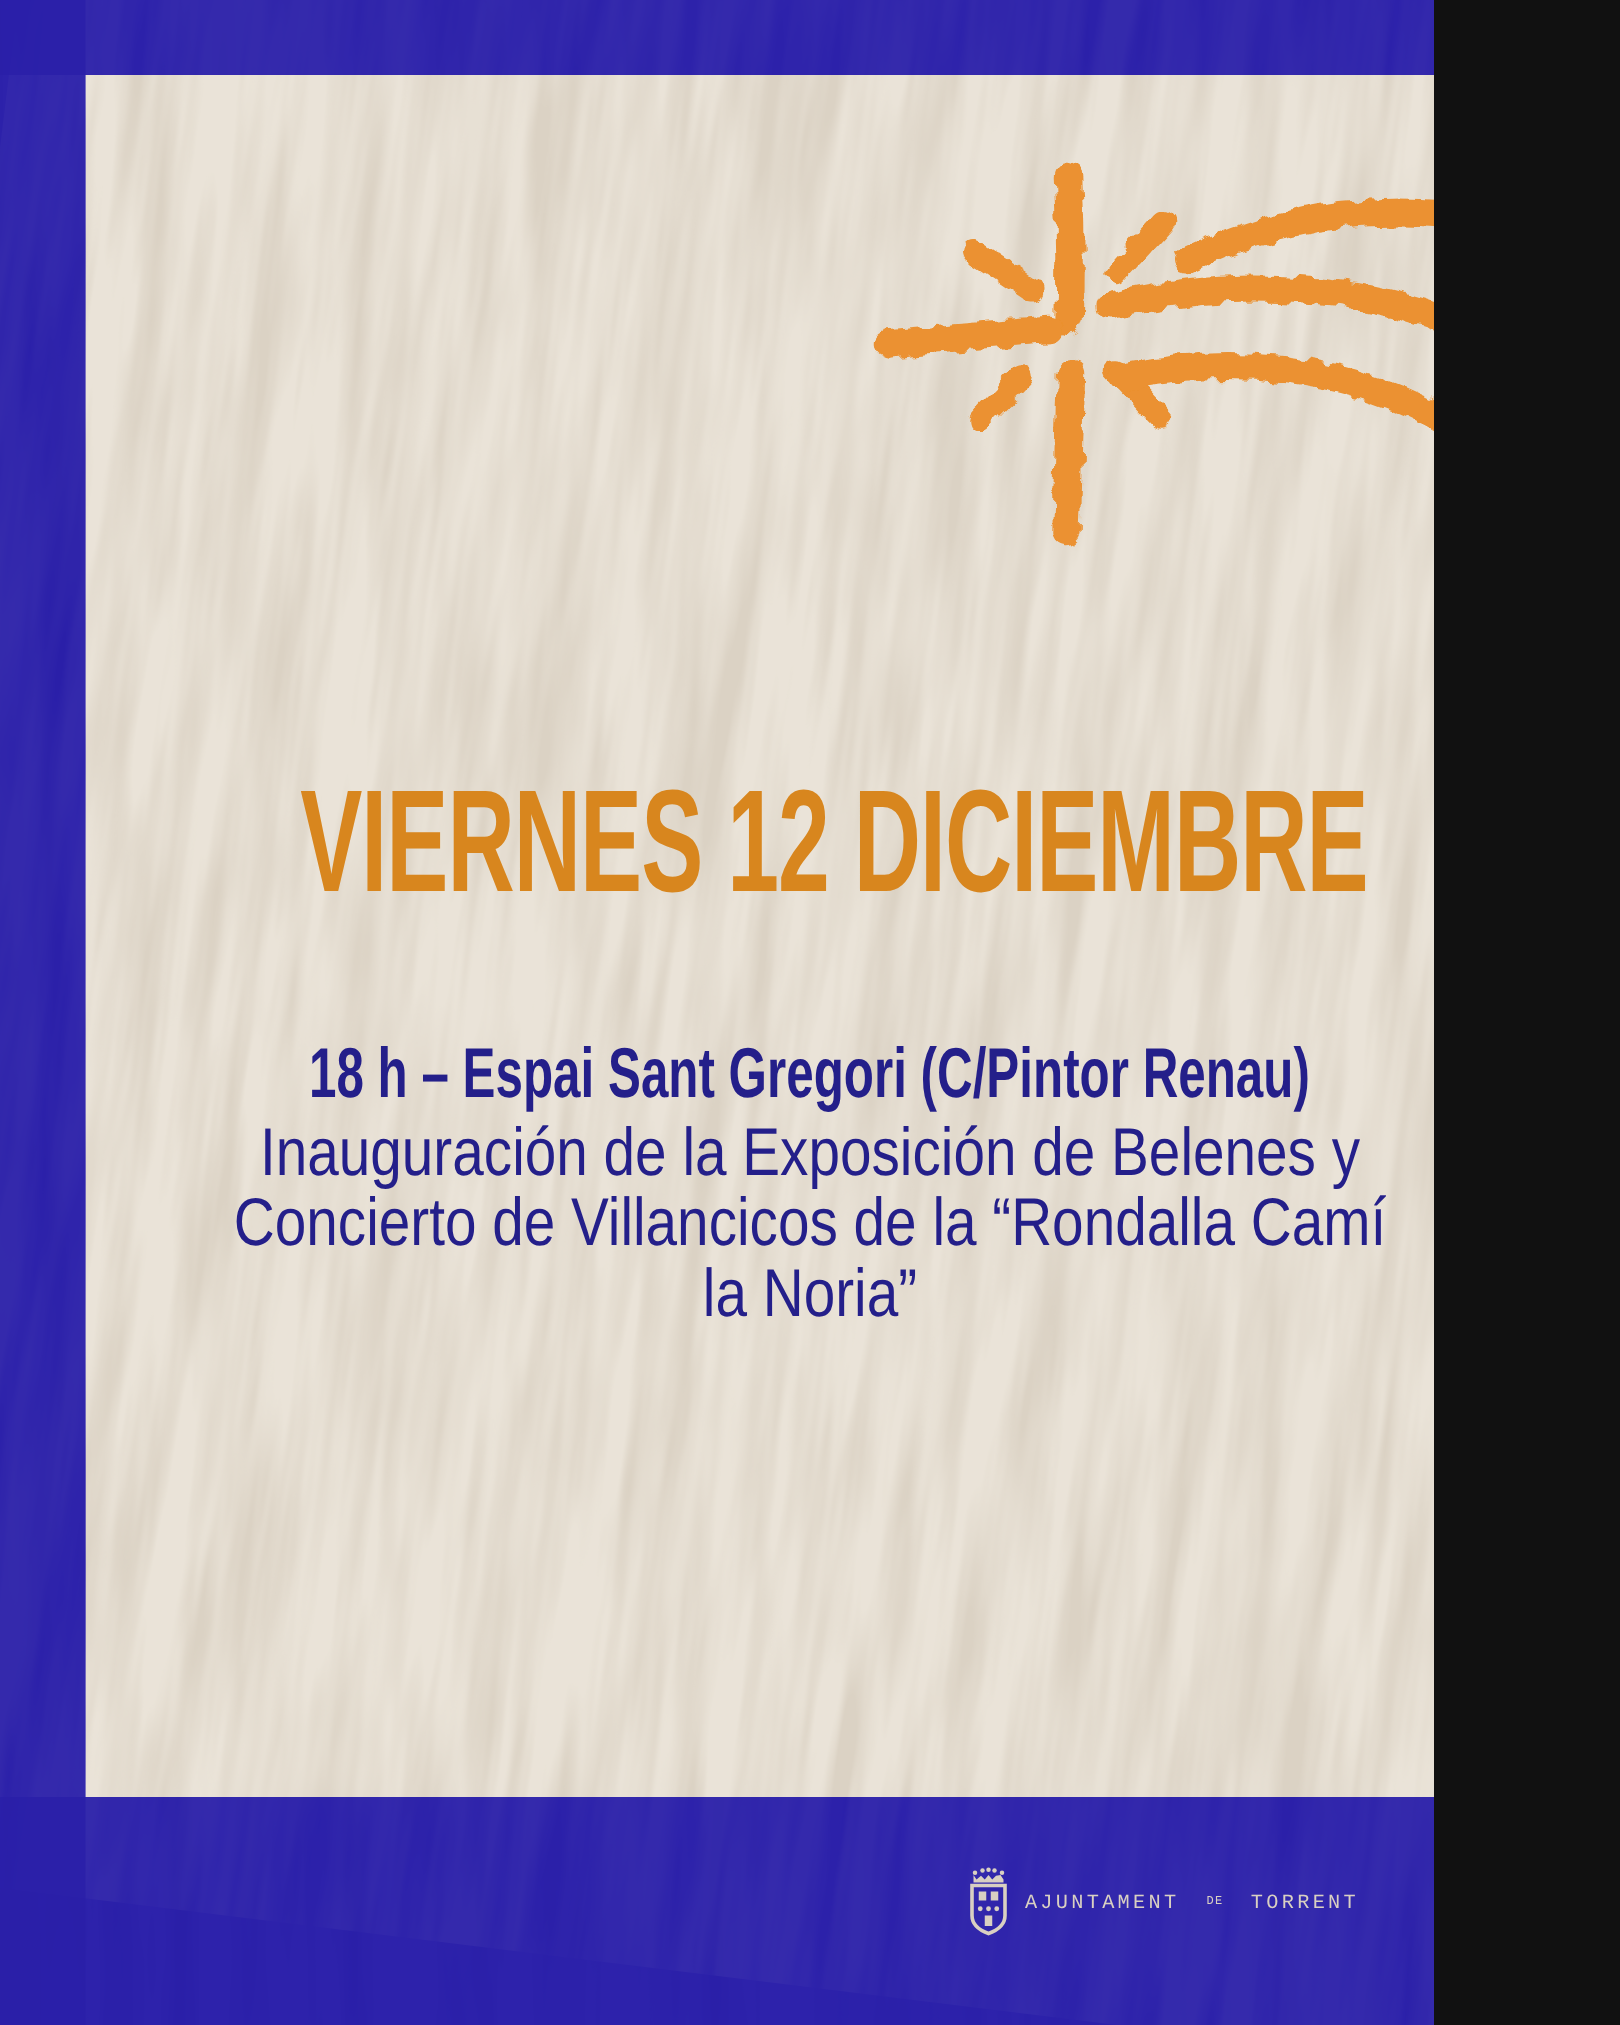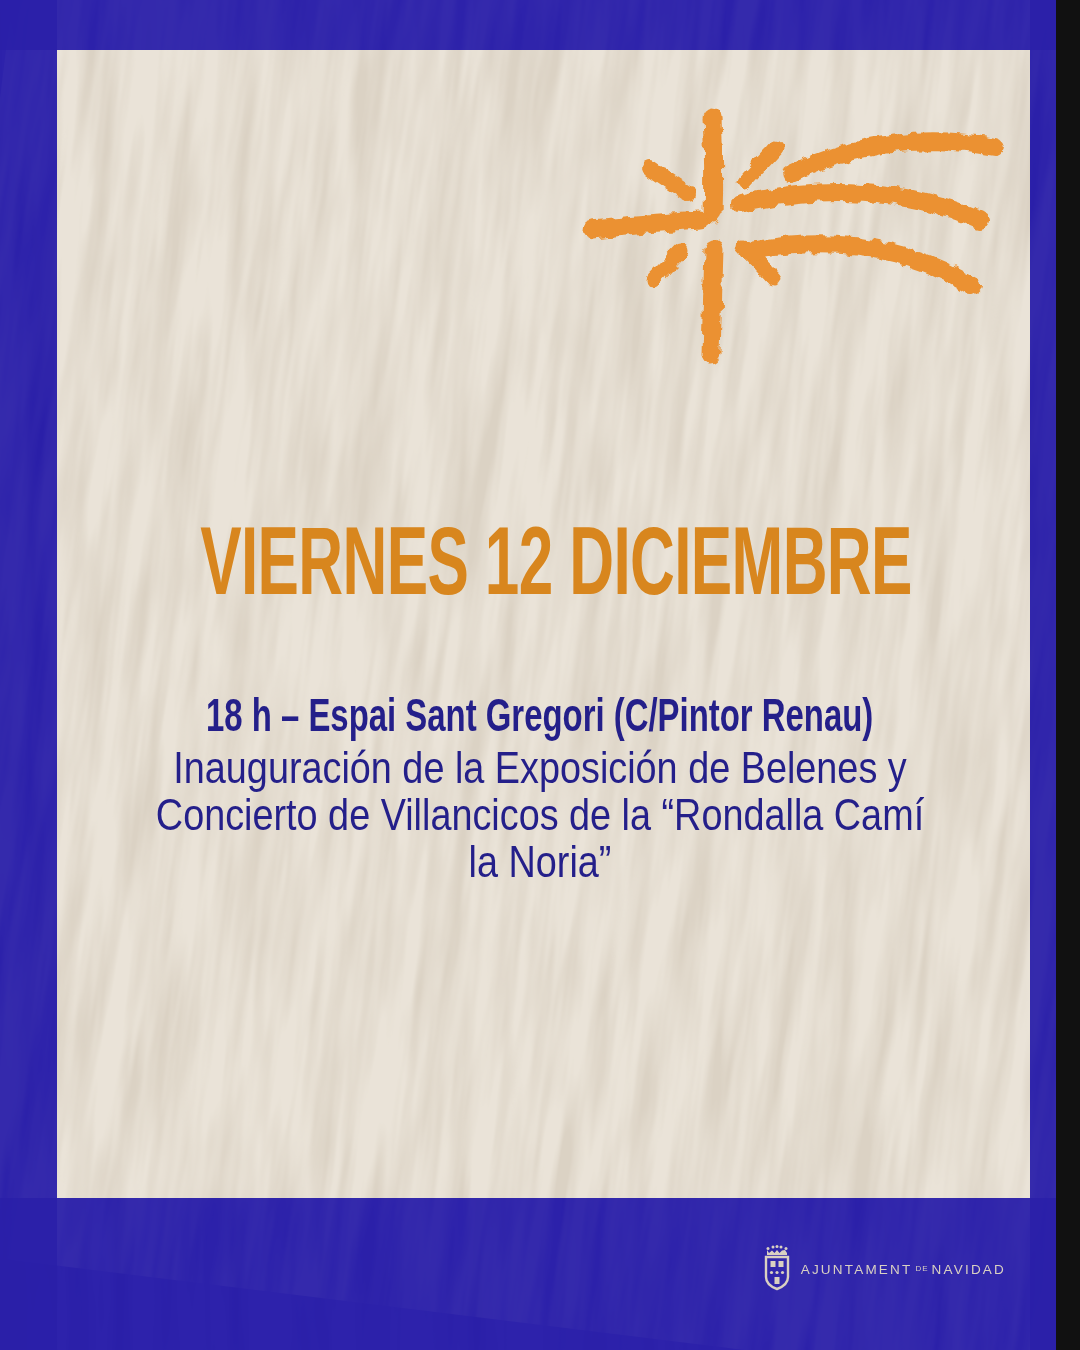--- a/index.html
+++ b/index.html
@@ -1,18 +1,18 @@
 <!DOCTYPE html>
 <html style="--blue: #2a1fa8; --blue_streak: #7468ea; --panel_cream: #dbd2c4; --title_orange: #d8861e; --star_orange: #eb9130; --navy: #241f8a; --cream: #d9d0c2;"><head>
 <meta charset="utf-8">
 <style>
   html,body{margin:0;padding:0;background:#111;}
   .poster{
     position:relative;
-    width:1056px;height:1350px;
+    width:956px;height:1350px;
     background:var(--blue,#2a1fa8);
     overflow:hidden;
     font-family:"Liberation Sans",sans-serif;
   }
   .bg-svg{position:absolute;left:0;top:0;width:1080px;height:1350px;display:block;}
 
   .title{
     position:absolute;left:0;top:512px;width:1080px;
     text-align:center;white-space:nowrap;
   }
@@ -52,24 +52,24 @@
     transform:scaleX(0.74);transform-origin:0 50%;
     letter-spacing:0.5px;
   }
 
   .logo{
     position:absolute;right:50px;top:1243px;height:52px;
     display:flex;align-items:center;gap:9px;
     color:var(--cream,#d9d0c2);
   }
   .logo-text{
-    font-family:Liberation Sans, sans-serif;
+    font-family:Liberation Mono, monospace;
     font-size:13.5px;letter-spacing:2.2px;
     white-space:nowrap;
-    display:flex;align-items:baseline;gap:3px;
+    display:flex;align-items:baseline;gap:18px;
   }
   .logo-text .sep{
     font-size:8px;letter-spacing:1px;
     position:relative;top:-3px;text-align:right;
   }
 </style>
 </head>
 <body>
 
 <div class="poster">
@@ -150,17 +150,17 @@
       <rect x="8.5" y="17" width="5" height="6"></rect>
       <rect x="16.5" y="17" width="5" height="6"></rect>
       <circle cx="9.5" cy="28.5" r="1.6"></circle>
         <circle cx="15" cy="28.5" r="1.6"></circle>
         <circle cx="20.5" cy="28.5" r="1.6"></circle>
       <rect x="12.5" y="33" width="5" height="7"></rect>
     </svg>
     <div class="logo-text">
       <span>AJUNTAMENT</span>
       <span class="sep">DE</span>
-      <span>NAVIDAD</span>
+      <span>TORRENT</span>
     </div>
   </div>
 
 </div>
 
 </body></html>

